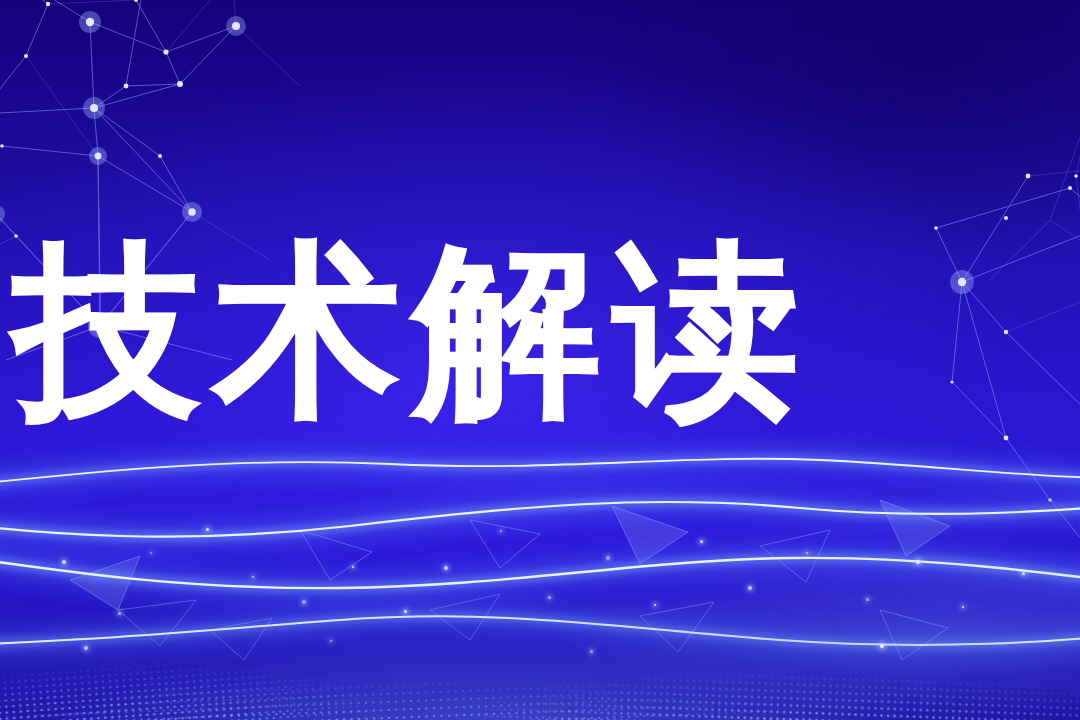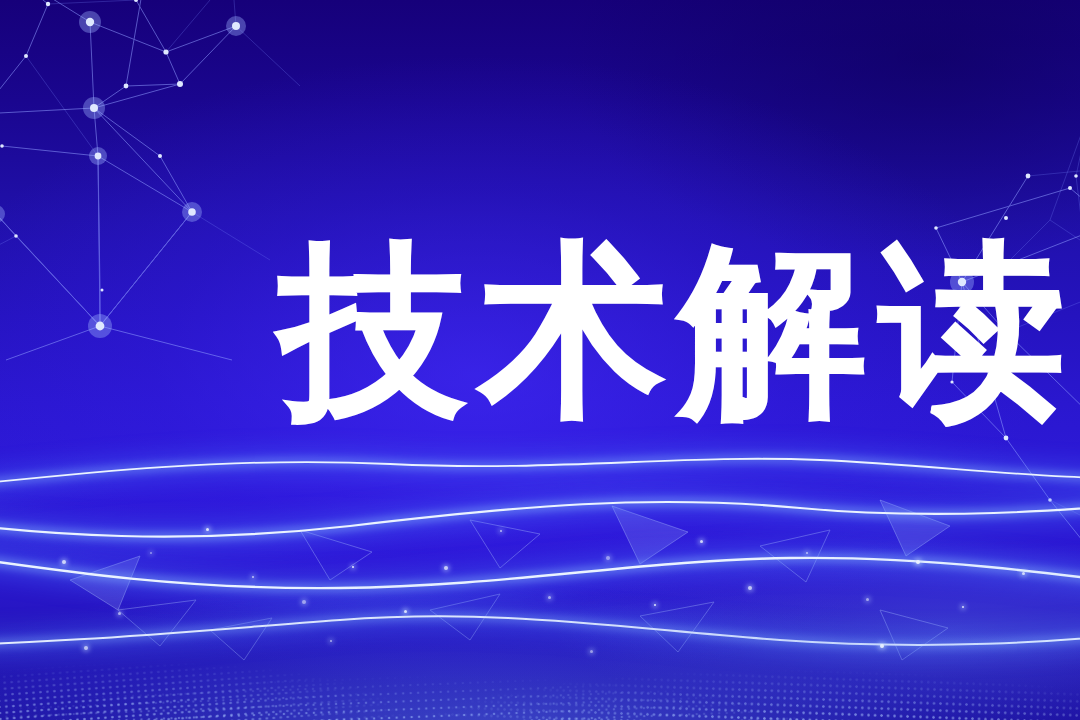--- a/index.html
+++ b/index.html
@@ -166,21 +166,21 @@
   .shards svg { width:100%; height:100%; overflow:visible; }
   .shard-l { stroke:#b9cdff; stroke-width:.8; fill:none; opacity:.45; }
   .shard-f { fill:rgba(200,222,255,.16); stroke:none; }
 
   
   .headline-wrap {
     position:absolute;
     left:0; right:0;
     top:238px;
     display:flex;
-    justify-content:flex-end;
+    justify-content:flex-start;
     align-items:center;
     pointer-events:none;
   }
   .headline {
     color:#ffffff;
     font-family:"DejaVu Sans","Liberation Sans",sans-serif;
     font-weight:700;
     font-size:186px;
     line-height:1;
     letter-spacing:14px;

